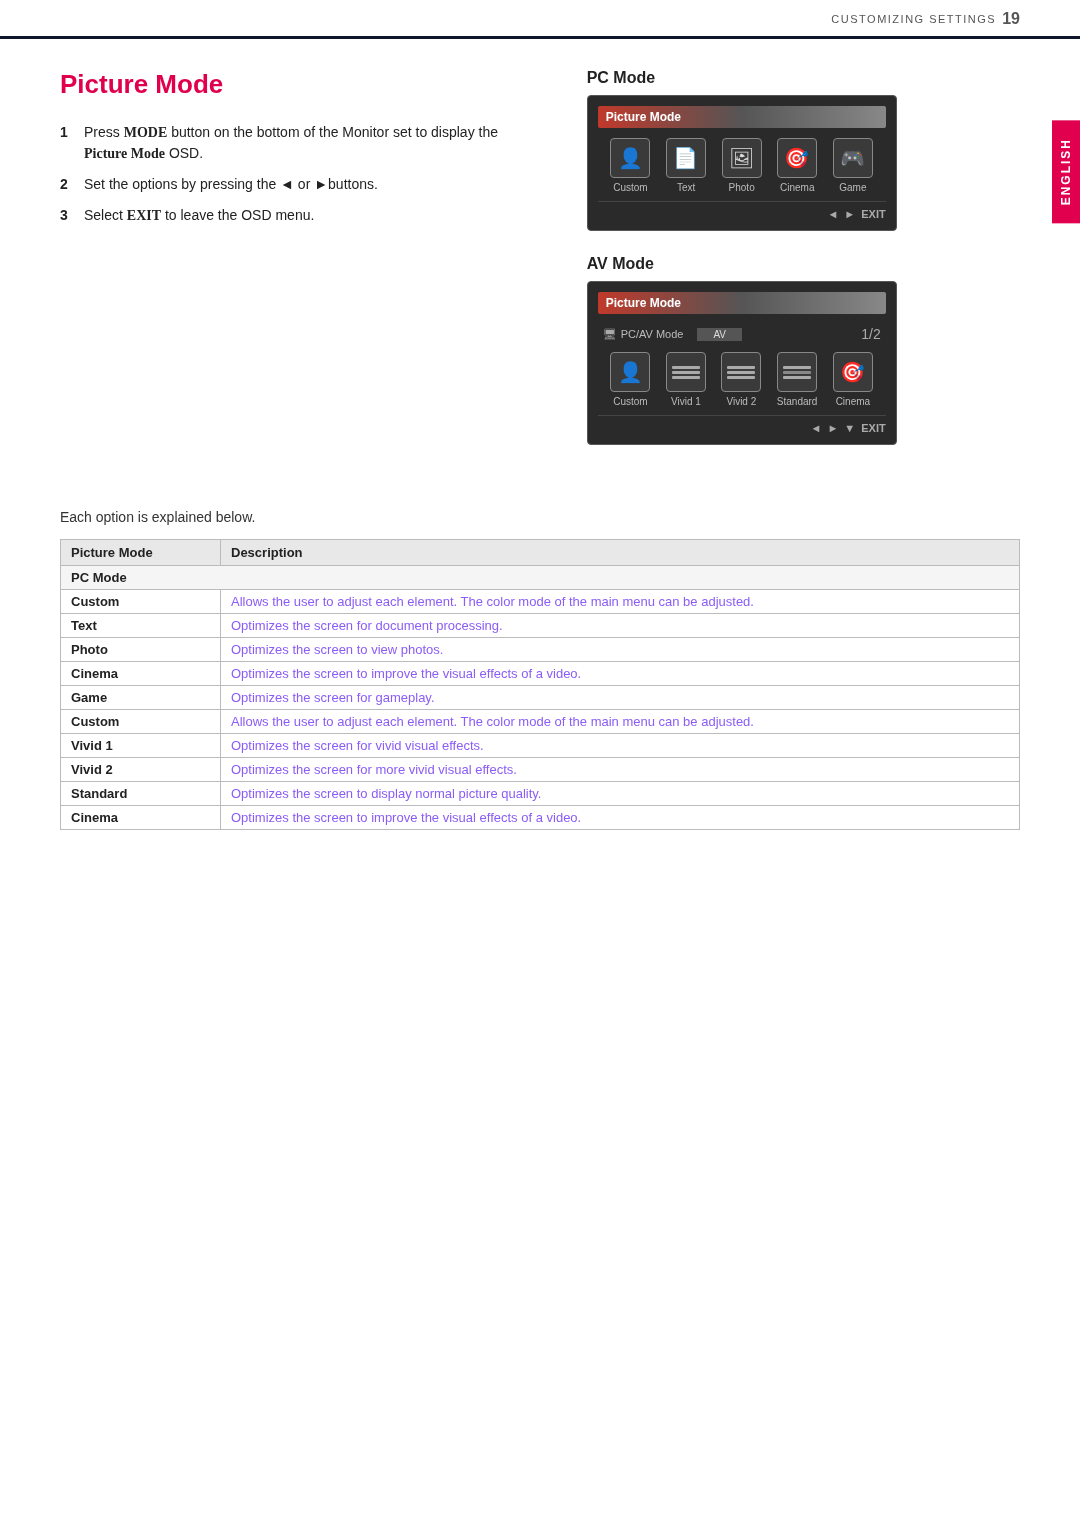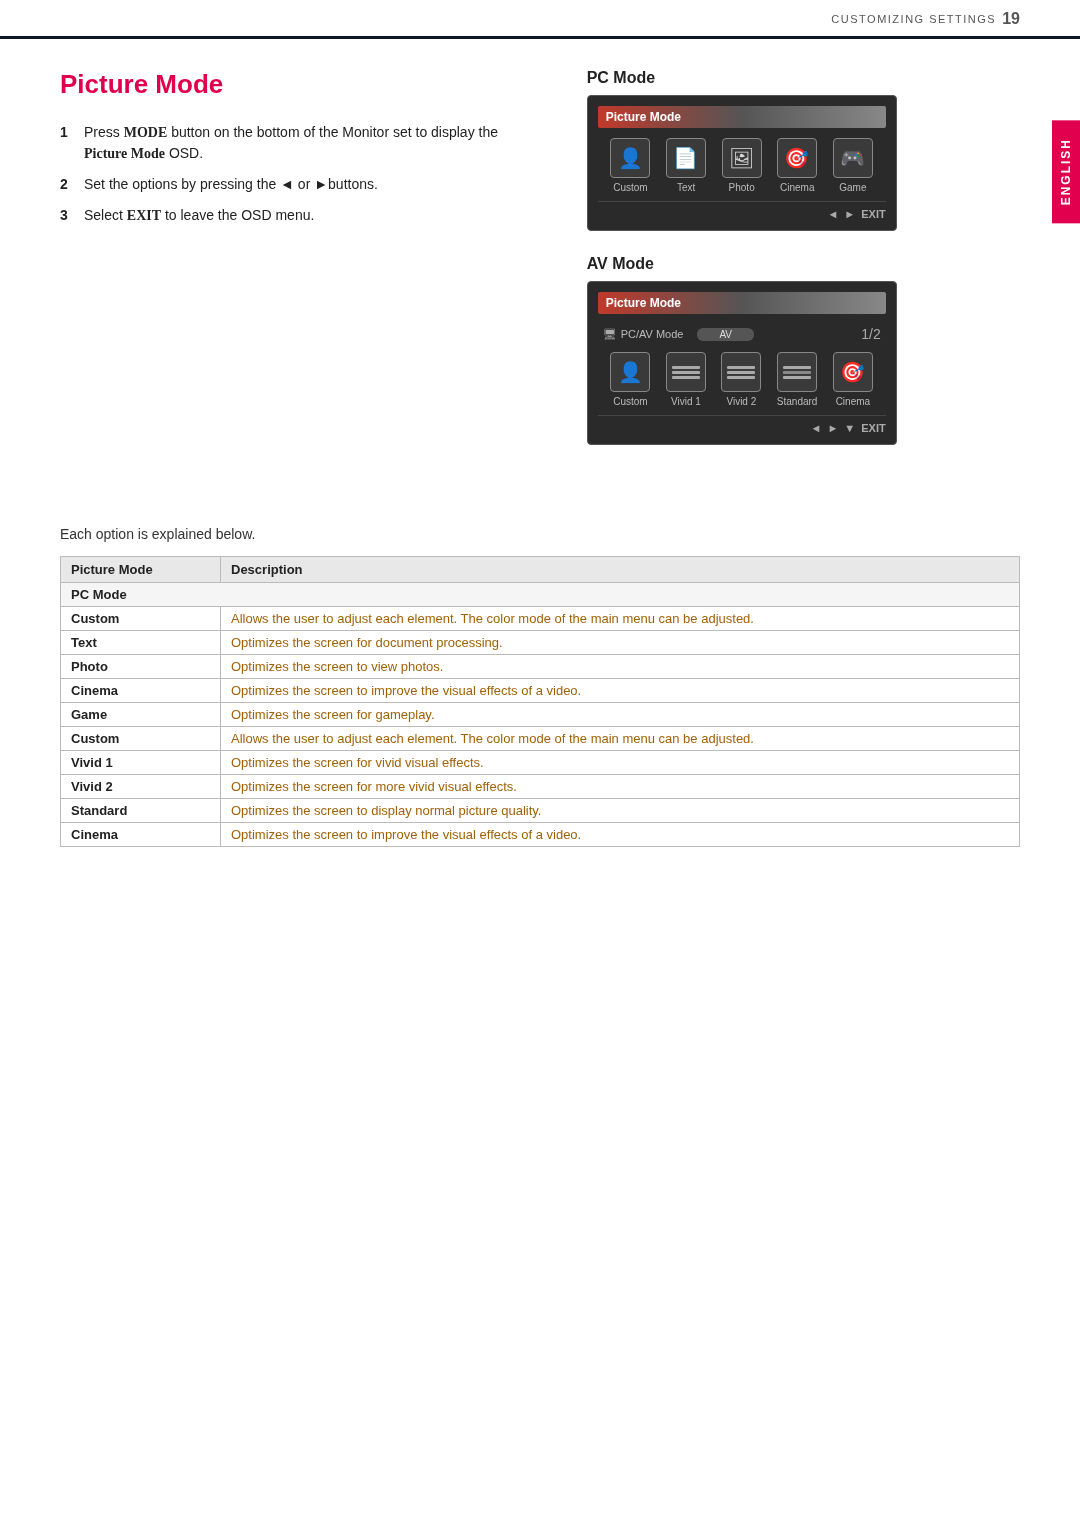--- a/index.html
+++ b/index.html
@@ -179,33 +179,33 @@
       color: #bbb;
       font-size: 11px;
       display: flex;
       align-items: center;
       gap: 4px;
     }
     .osd-av-badge {
       background: #555;
       color: #ddd;
       font-size: 10px;
-      padding: 1px 22px;
-      border-radius: 6px;
+      padding: 1px 16px;
+      border-radius: 0;
       margin-left: 10px;
     }
     .osd-page-num {
       color: #aaa;
       font-size: 14px;
     }
 
     
     .explain-section {
       padding: 0 60px;
-      margin-top: 27px;
+      margin-top: 10px;
     }
     .explain-text {
       font-size: 14px;
       margin-bottom: 14px;
       color: #333;
     }
 
     
     .desc-table {
       width: 100%;
@@ -227,21 +227,21 @@
     .desc-table .section-row td {
       font-weight: bold;
       background: #f5f5f5;
       padding: 4px 10px;
     }
     .desc-table .data-row td:first-child {
       font-weight: bold;
       width: 160px;
     }
     .desc-table .data-row td:last-child {
-      color: #a16207;
+      color: #8b5cf6;
     }
   </style>
 </head>
 <body>
 
 <div class="page-header">
   <span class="page-header-text">CUSTOMIZING SETTINGS</span>
   <span class="page-number">19</span>
 </div>
 

